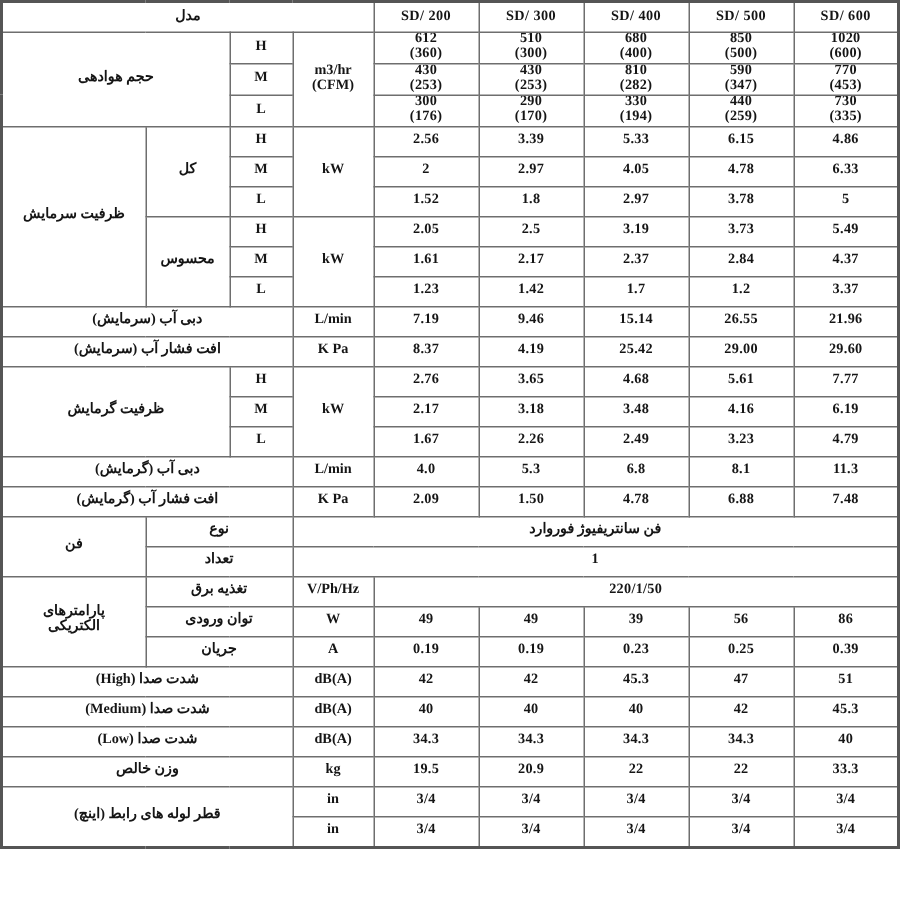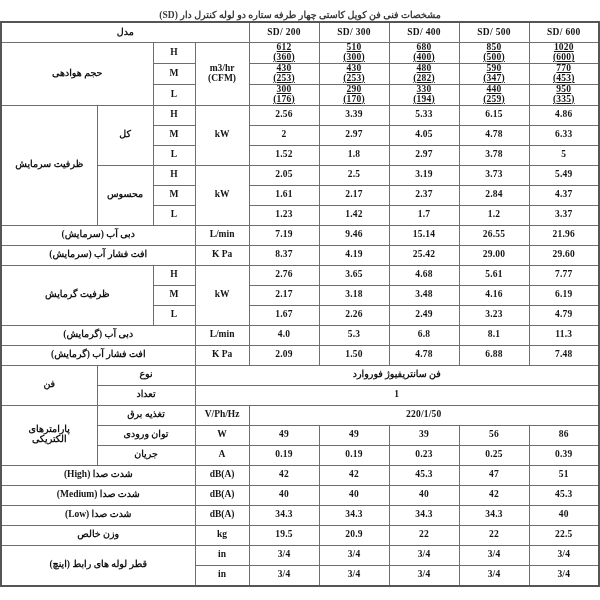--- a/index.html
+++ b/index.html
@@ -28,30 +28,29 @@
     color:#151515;
     overflow:hidden;white-space:nowrap;
   }
   td.num{font-family:"Liberation Serif",serif;letter-spacing:.2px;}
   td.hdr{font-size:10px;letter-spacing:.3px;}
   td.unit{font-size:9.5px;}
   td.fa{direction:rtl;font-size:9px;font-weight:bold;}
   td.fa-r{direction:rtl;text-align:right;padding-right:6px;font-size:9px;font-weight:bold;}
   td.hml{font-size:9.5px;letter-spacing:.2px;}
   td.two-line{line-height:1.15;font-size:9.5px;}
-  td.tall{height:38px;text-decoration:underline;}
+  td.tall{height:38px;}
   .sub{display:block;}
   .outer{border:2px solid #555;}
 </style>
 </head>
 <body>
 
 <div class="sheet">
 
-  <div class="title-bar">مشخصات فنی فن کویل کاستی چهار طرفه ستاره دو لوله کنترل دار (SD)</div>
 
   <table class="spec outer">
     <colgroup>
       <col style="width:70px">
         <col style="width:70px">
         <col style="width:70px">
       <col style="width:70px">
         <col style="width:70px">
       <col style="width:54px">
         <col style="width:42px">
@@ -101,37 +100,37 @@
       <tr>
         <td class="num two-line tall">
           <span class="sub">770</span>
           <span class="sub">(453)</span>
         </td>
         <td class="num two-line tall">
           <span class="sub">590</span>
           <span class="sub">(347)</span>
         </td>
         <td class="num two-line tall">
-          <span class="sub">480</span>
+          <span class="sub">810</span>
           <span class="sub">(282)</span>
         </td>
         <td class="num two-line tall">
           <span class="sub">430</span>
           <span class="sub">(253)</span>
         </td>
         <td class="num two-line tall">
           <span class="sub">430</span>
           <span class="sub">(253)</span>
         </td>
         <td class="hml">M</td>
       </tr>
 
       <tr>
         <td class="num two-line tall">
-          <span class="sub">950</span>
+          <span class="sub">730</span>
           <span class="sub">(335)</span>
         </td>
         <td class="num two-line tall">
           <span class="sub">440</span>
           <span class="sub">(259)</span>
         </td>
         <td class="num two-line tall">
           <span class="sub">330</span>
           <span class="sub">(194)</span>
         </td>
@@ -333,21 +332,21 @@
         <td class="num">40</td>
         <td class="num">34.3</td>
         <td class="num">34.3</td>
         <td class="num">34.3</td>
         <td class="num">34.3</td>
         <td class="unit">(A)dB</td>
         <td class="fa-r" colspan="3">شدت صدا (Low)</td>
       </tr>
 
       <tr>
-        <td class="num">22.5</td>
+        <td class="num">33.3</td>
         <td class="num">22</td>
         <td class="num">22</td>
         <td class="num">20.9</td>
         <td class="num">19.5</td>
         <td class="unit">kg</td>
         <td class="fa" colspan="3">وزن خالص</td>
       </tr>
 
       <tr>
         <td class="num">3/4</td>

